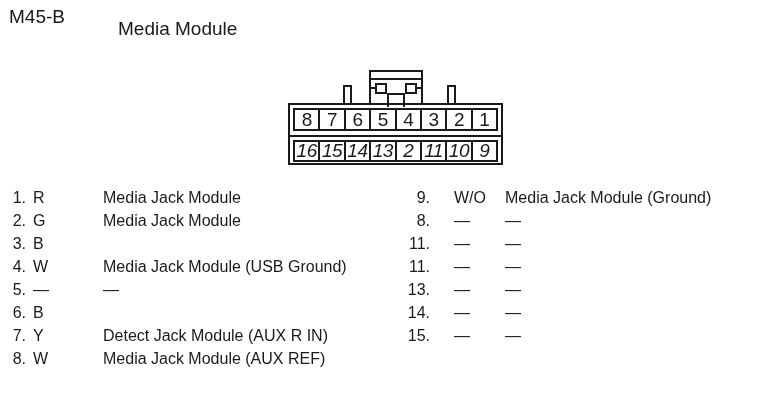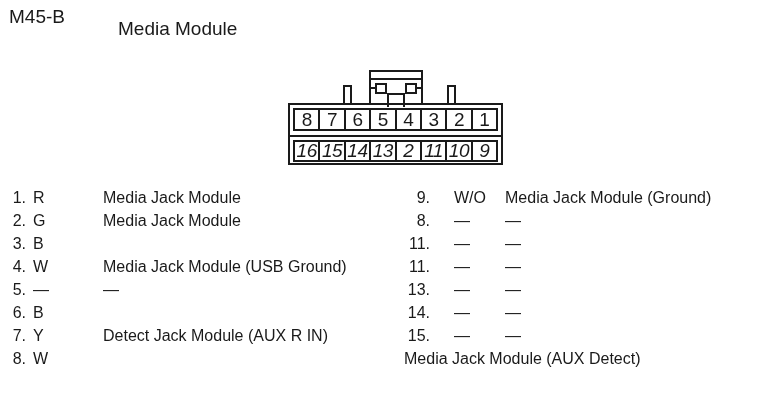--- a/index.html
+++ b/index.html
@@ -172,20 +172,23 @@
     <div class="pin-desc">
           <div>Detect Jack Module (AUX R IN)</div>
         </div>
   </div>
 
   <div class="pin-row">
     <div class="pin-label">
       <span class="pin-num">8.</span>
       <span class="pin-color">W</span>
     </div>
+    <div class="pin-desc">
+          <div>Media Jack Module (AUX REF)</div>
+        </div>
   </div>
 </div>
   <div class="pin-col right" id="pin-col-right">
   <div class="pin-row">
     <div class="pin-label">
       <span class="pin-num">9.</span>
       <span class="pin-color">W/O</span>
     </div>
     <div class="pin-desc">
           <div>Media Jack Module (Ground)</div>
@@ -246,18 +249,15 @@
     <div class="pin-label">
       <span class="pin-num">15.</span>
       <span class="pin-color">—</span>
     </div>
     <div class="pin-desc">
           <div>—</div>
         </div>
   </div>
 
   <div class="pin-row">
-    <div class="pin-desc">
-          <div>Media Jack Module (AUX Detect)</div>
-        </div>
   </div>
 </div>
 </div>
 
 </body></html>

